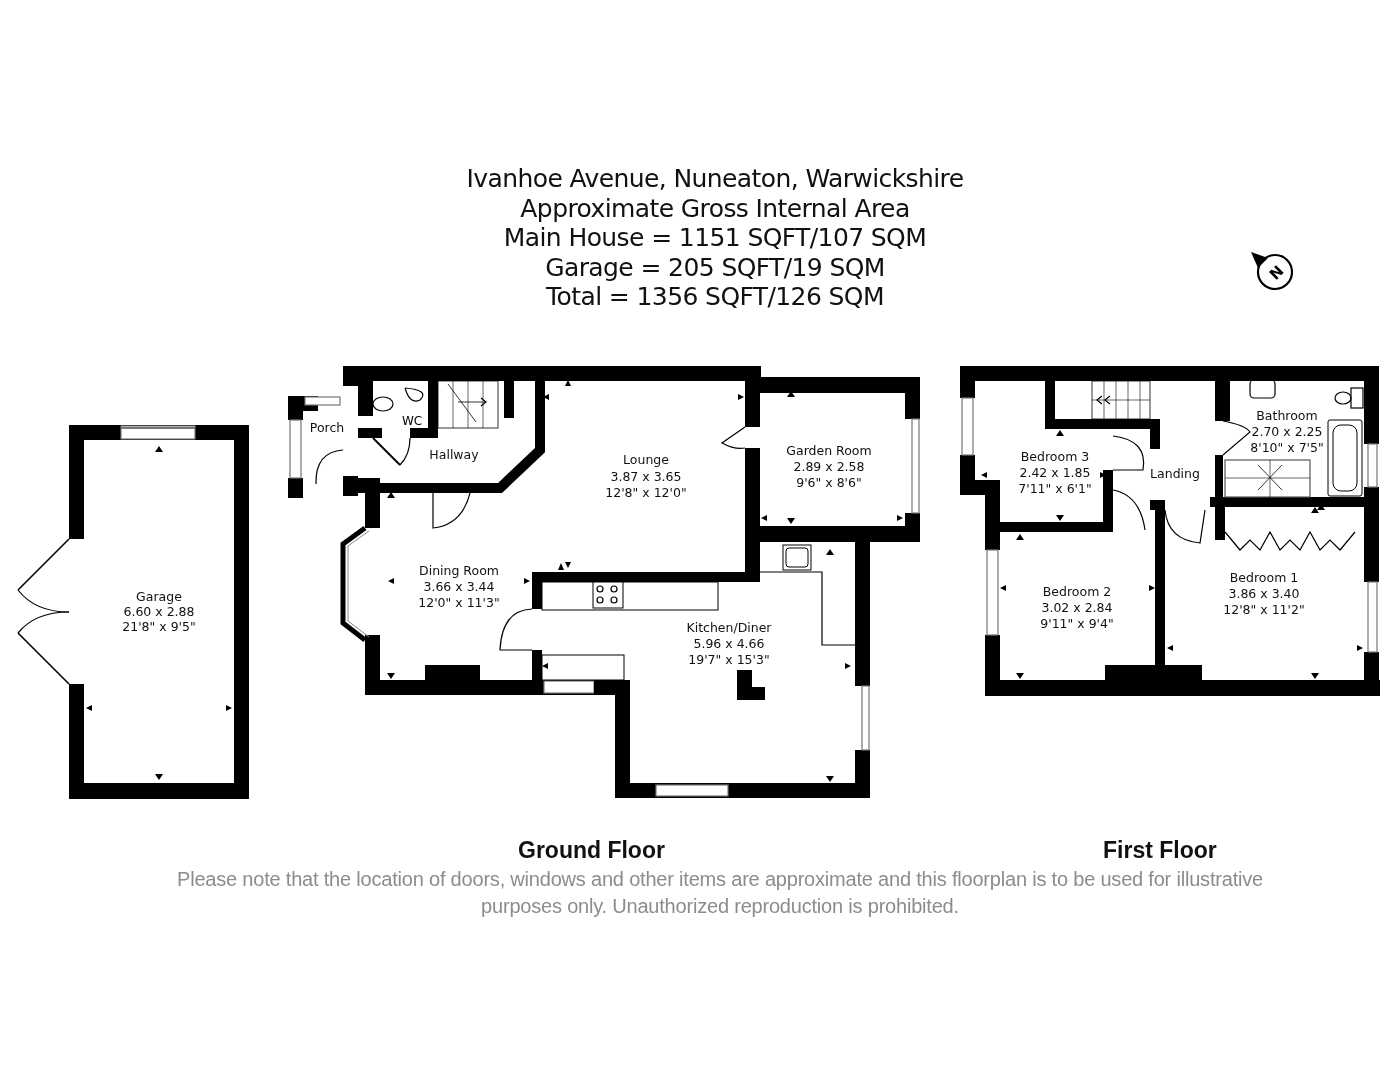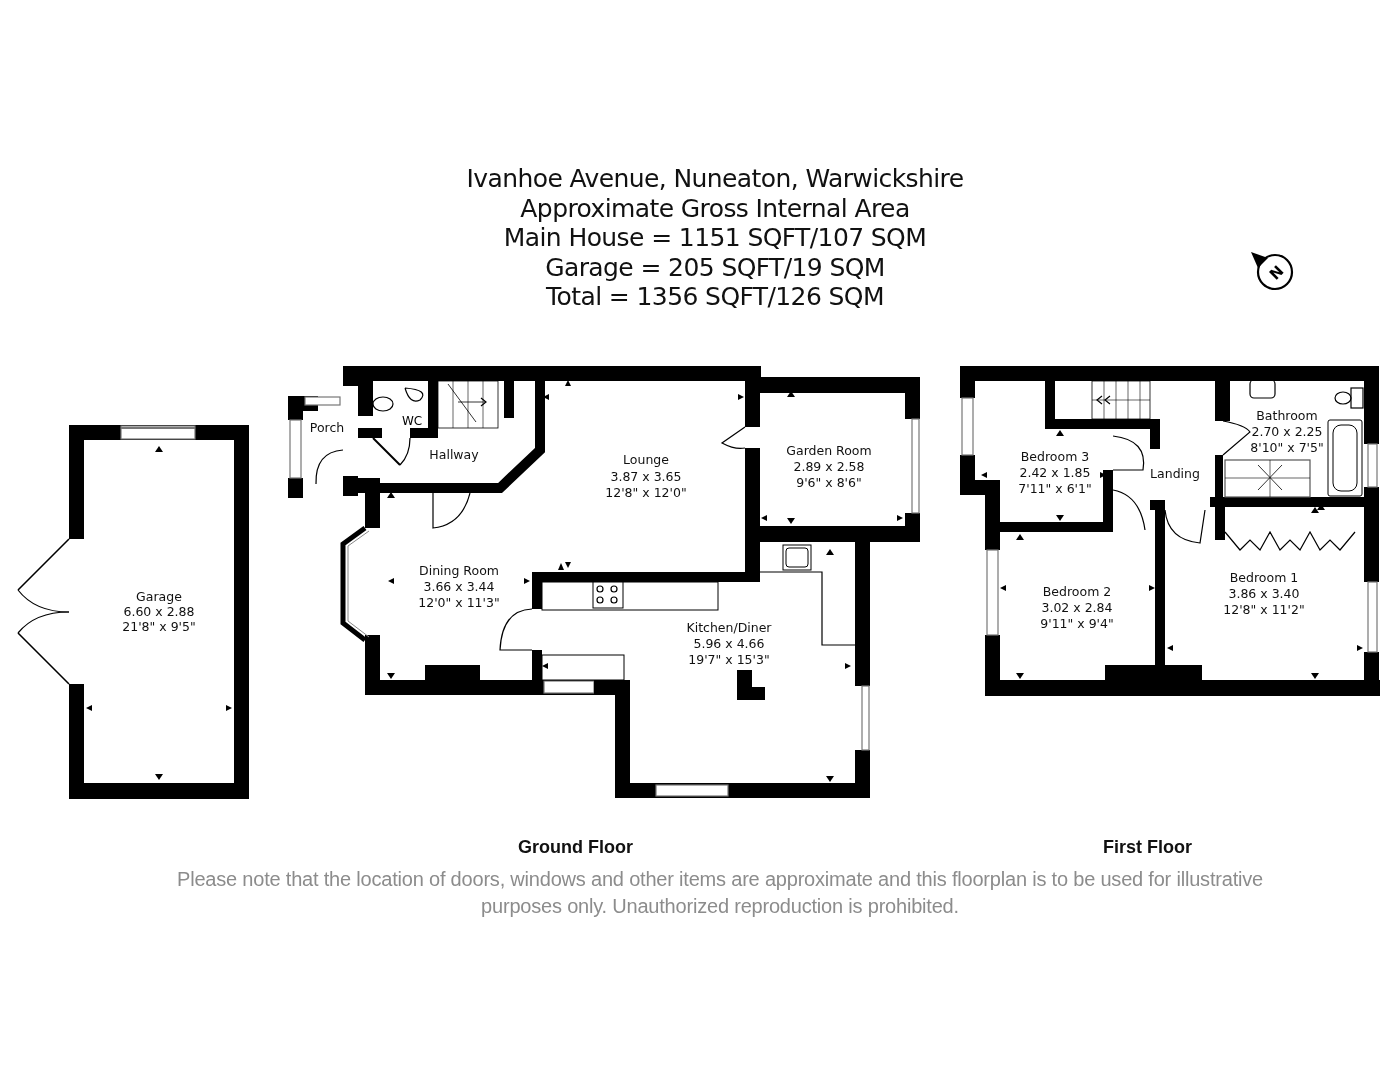--- a/index.html
+++ b/index.html
@@ -1,19 +1,19 @@
 <!DOCTYPE html>
 <html><head>
 <meta charset="utf-8">
 <style>
   html, body { margin:0; padding:0; background:#ffffff; }
   body { width:1398px; height:1080px; position:relative; overflow:hidden; font-family:"DejaVu Sans", sans-serif; }
   .header { position:absolute; left:0; top:164px; width:1430px; text-align:center; color:#111; font-family:"DejaVu Sans", sans-serif; font-size:25px; line-height:29.5px; letter-spacing:-0.6px; }
   .header div { white-space:nowrap; }
-  .floor-label { position:absolute; top:837px; font-family:"Liberation Sans", sans-serif; font-weight:bold; font-size:18px; color:#111; }
+  .floor-label { position:absolute; top:837px; font-family:"Liberation Sans", sans-serif; font-weight:bold; font-size:23px; color:#111; }
   .disclaimer { position:absolute; left:0; top:866px; width:1440px; text-align:center; color:#8c8c8c; font-family:"Liberation Sans", sans-serif; font-size:20px; line-height:27px; letter-spacing:-0.2px; }
   svg#plan { position:absolute; left:0; top:0; }
   .room-label { font-family:"DejaVu Sans", sans-serif; font-size:12.5px; fill:#111; text-anchor:middle; }
   .wall { fill:#000; }
   .thin { fill:none; stroke:#000; stroke-width:1.2; }
   .win { fill:#fff; stroke:#777; stroke-width:1.2; }
 </style>
 </head>
 <body>
 

